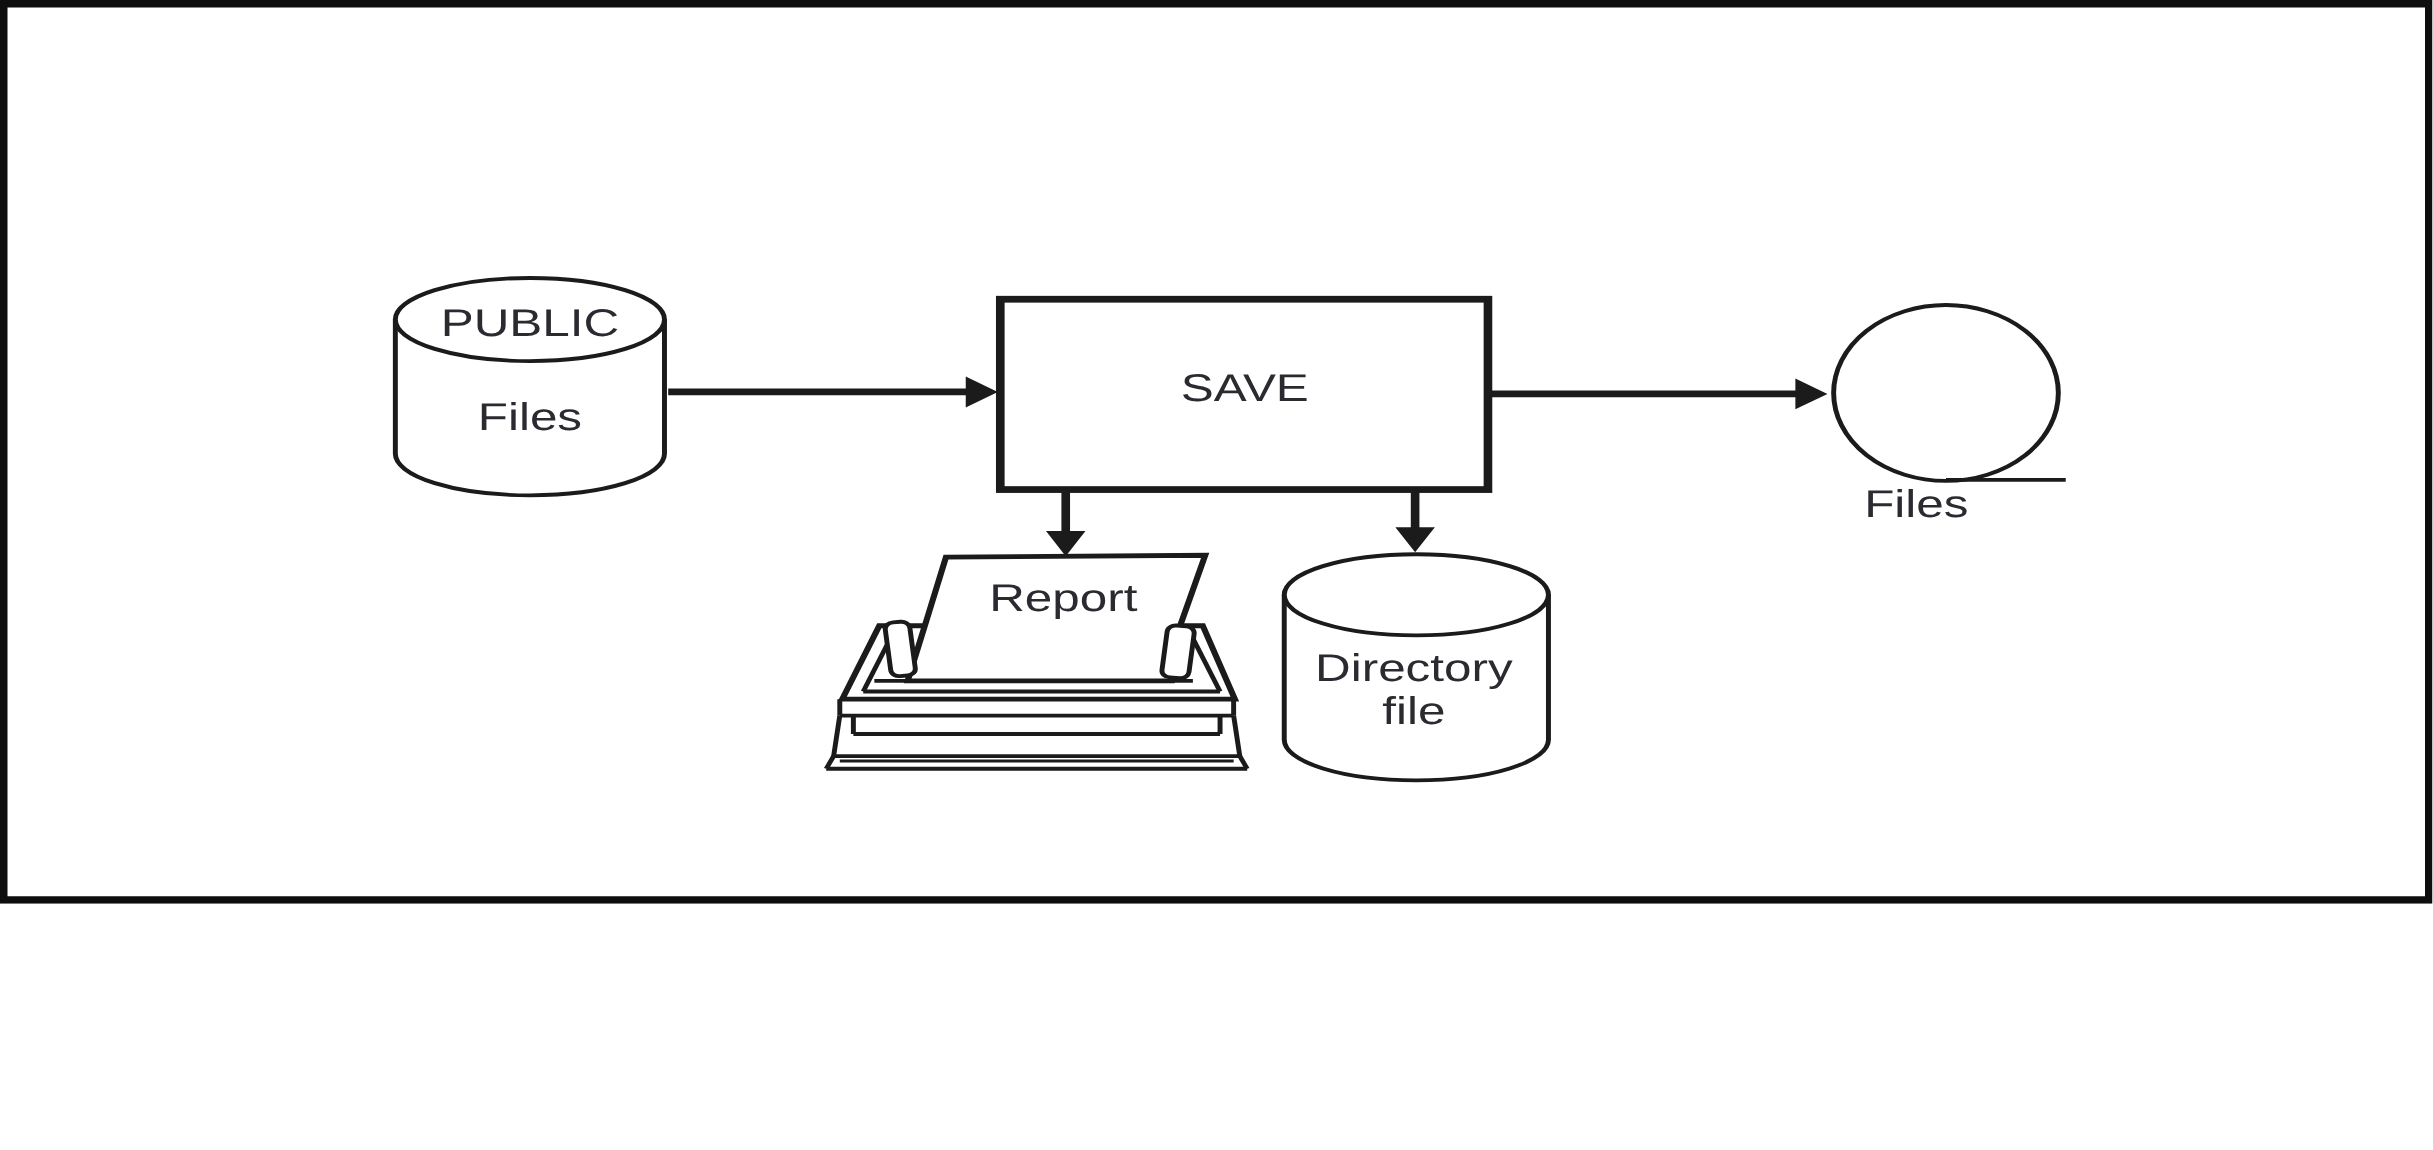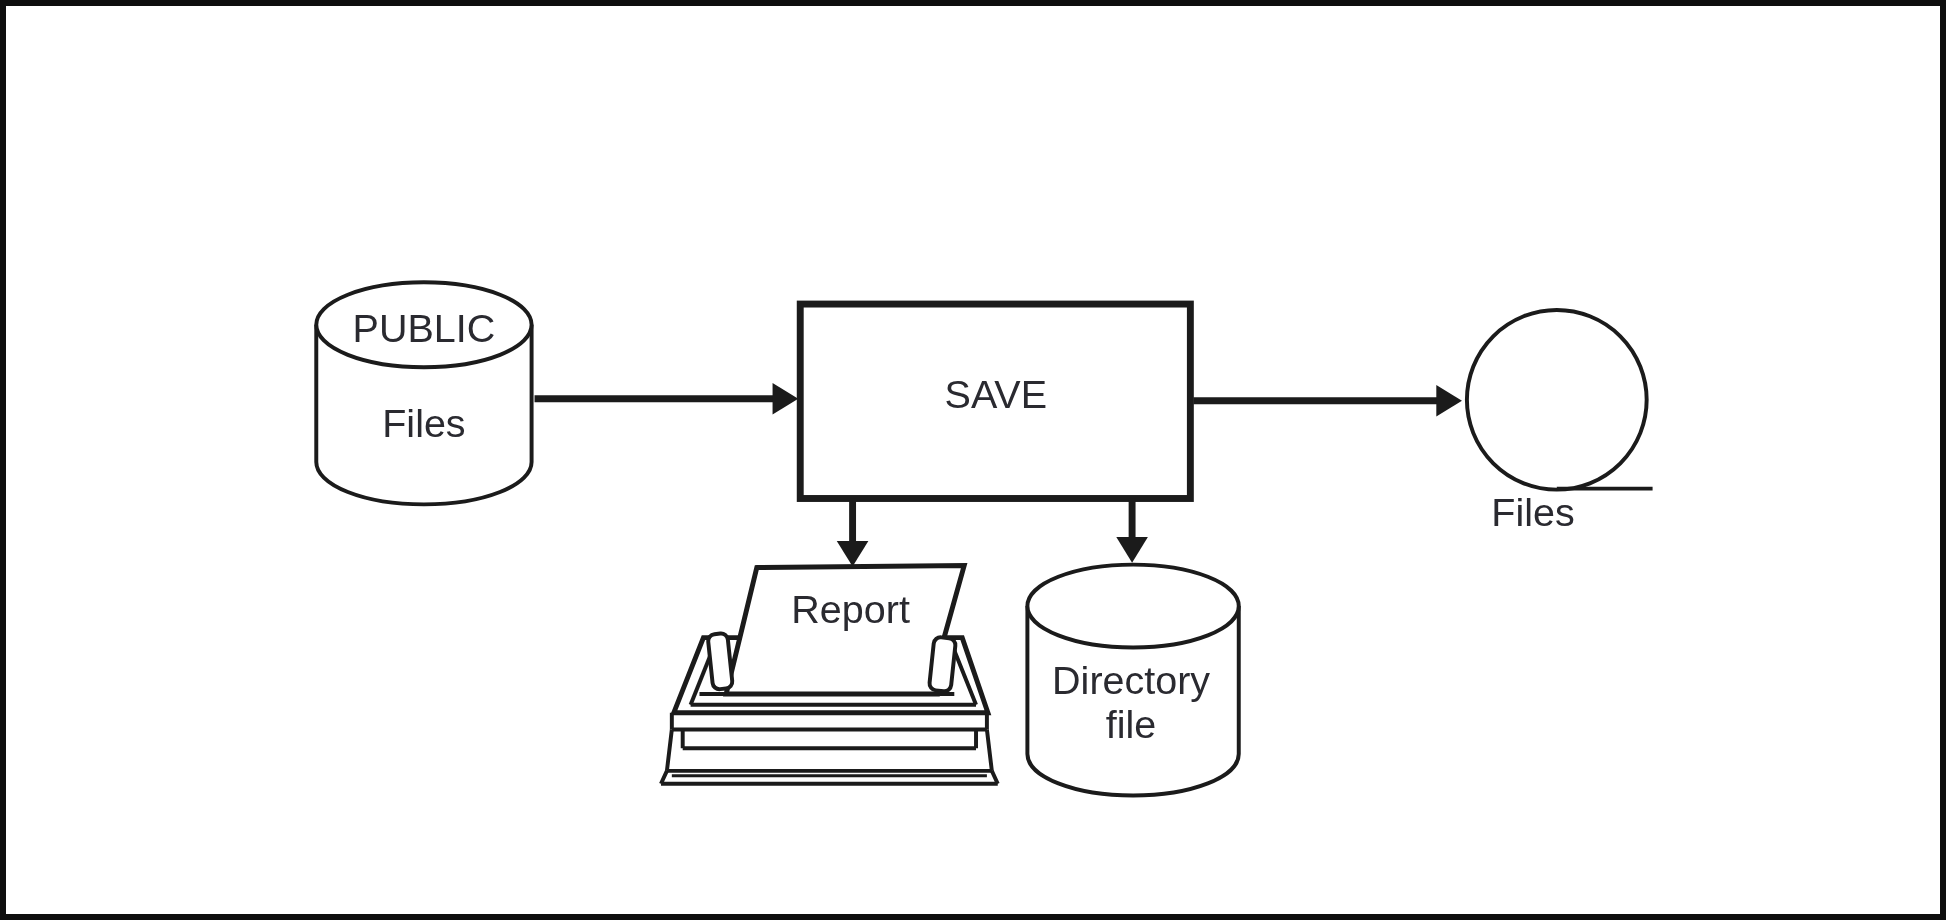--- a/index.html
+++ b/index.html
@@ -1,19 +1,19 @@
 <!DOCTYPE html>
 <html style="--bg: #ffffff; --border: #0e0e0e; --line: #1b1b1b; --text: #2a2a30;"><head>
 <meta charset="utf-8">
 <style>
   html, body { margin: 0; padding: 0; background: #ffffff; }
   .frame {
     box-sizing: border-box;
     width: 1946px;
-    height: 920px;
+    height: 723px;
     border: 6px solid var(--border, #0e0e0e);
     background: var(--bg, #ffffff);
     position: relative;
     overflow: hidden;
     padding-left: 12px;
   }
   svg.diagram { display: block; width: 100%; height: 100%; }
   .ln   { stroke: var(--line, #1b1b1b); fill: none; }
   .fillw { fill: #ffffff; }
   .head { fill: var(--line, #1b1b1b); stroke: none; }

